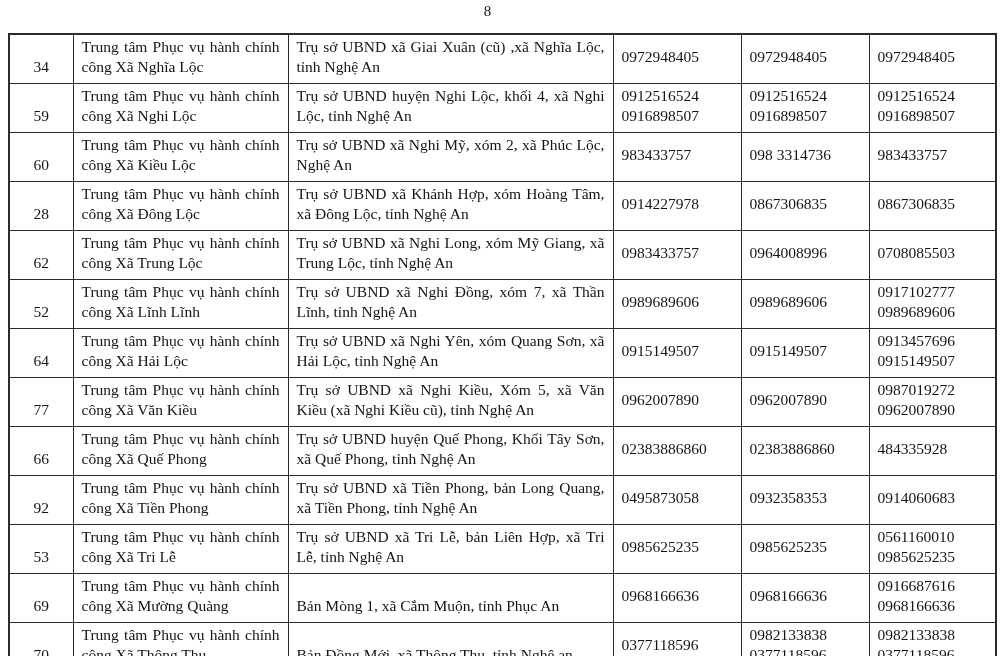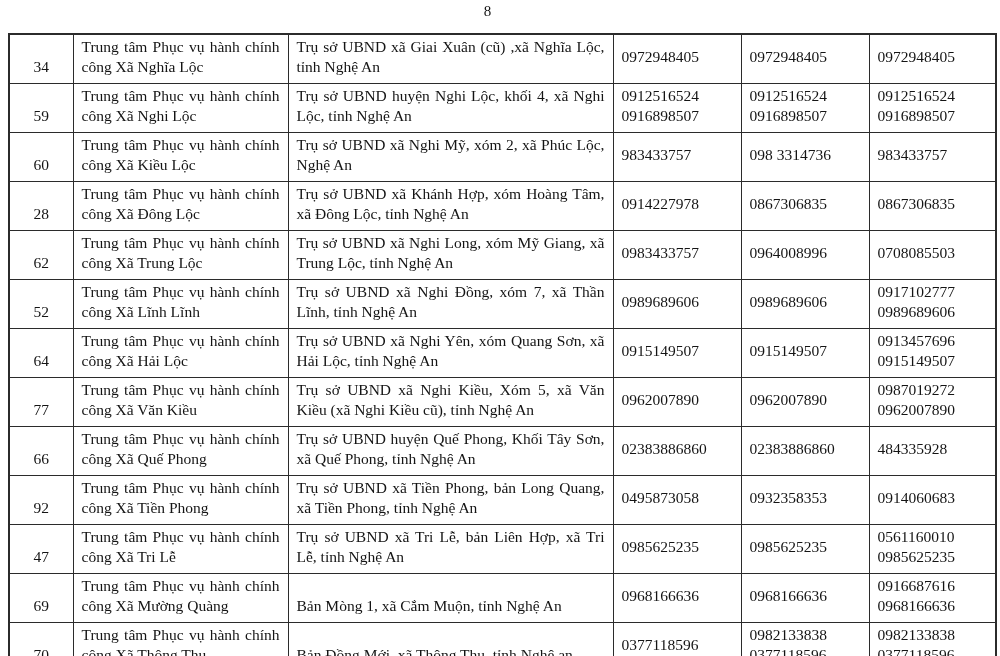--- a/index.html
+++ b/index.html
@@ -222,38 +222,38 @@
             <div class="phone-line">0495873058</div>
           </td>
           <td class="cell-phone">
             <div class="phone-line">0932358353</div>
           </td>
           <td class="cell-phone">
             <div class="phone-line">0914060683</div>
           </td>
         </tr>
         <tr>
-          <td class="cell-stt">47</td>
+          <td class="cell-stt">53</td>
           <td class="cell-name">Trung tâm Phục vụ hành chính công Xã Tri Lễ</td>
           <td class="cell-addr">Trụ sở UBND xã Tri Lễ, bản Liên Hợp, xã Tri Lễ, tỉnh Nghệ An</td>
           <td class="cell-phone">
             <div class="phone-line">0985625235</div>
           </td>
           <td class="cell-phone">
             <div class="phone-line">0985625235</div>
           </td>
           <td class="cell-phone">
             <div class="phone-line">0561160010</div>
             <div class="phone-line">0985625235</div>
           </td>
         </tr>
         <tr>
           <td class="cell-stt">69</td>
           <td class="cell-name">Trung tâm Phục vụ hành chính công Xã Mường Quàng</td>
-          <td class="cell-addr">Bản Mòng 1, xã Cắm Muộn, tỉnh Nghệ An</td>
+          <td class="cell-addr">Bản Mòng 1, xã Cắm Muộn, tỉnh Phục An</td>
           <td class="cell-phone">
             <div class="phone-line">0968166636</div>
           </td>
           <td class="cell-phone">
             <div class="phone-line">0968166636</div>
           </td>
           <td class="cell-phone">
             <div class="phone-line">0916687616</div>
             <div class="phone-line">0968166636</div>
           </td>

